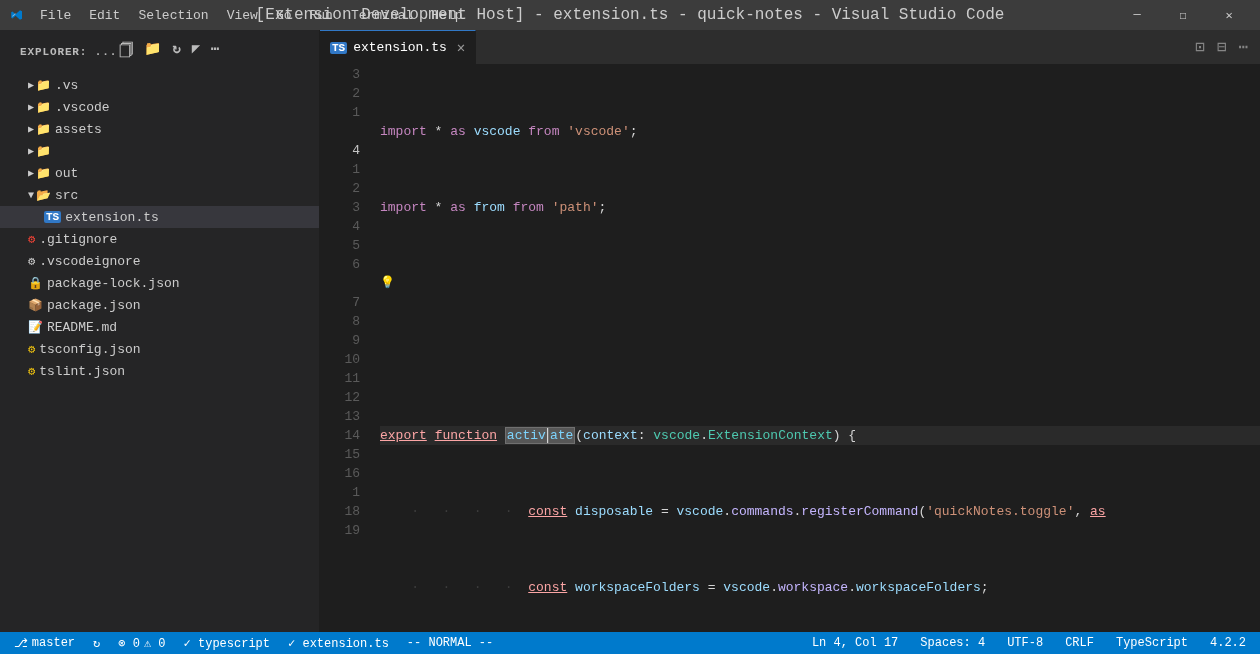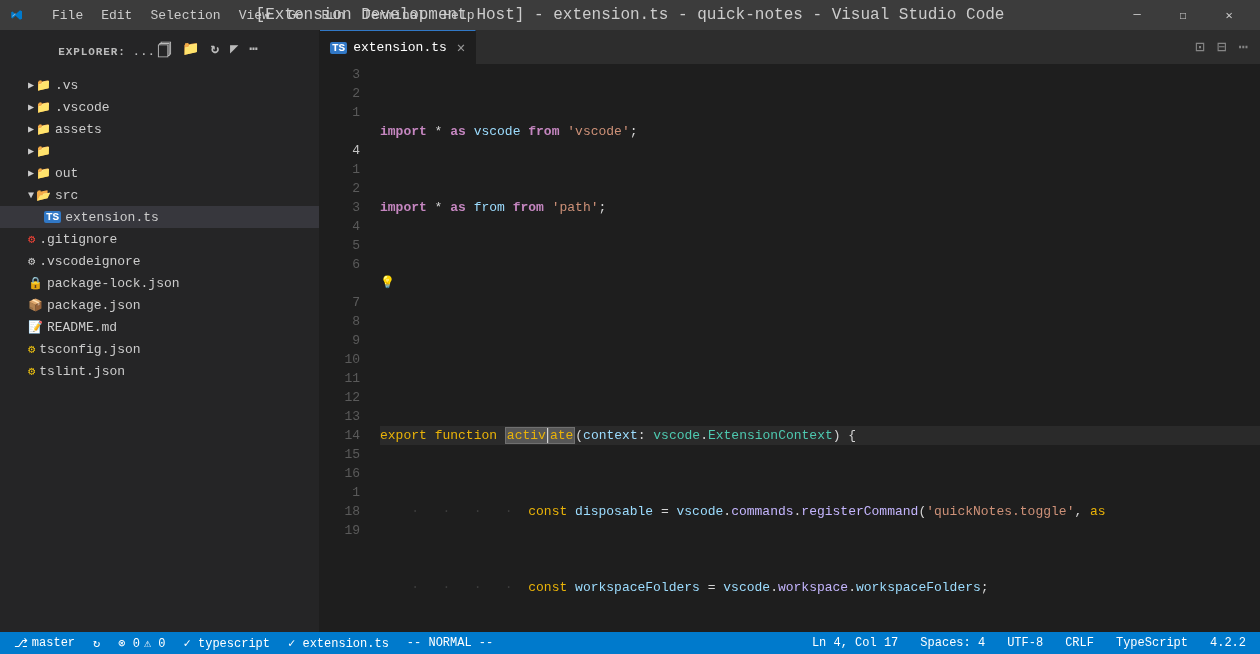--- a/index.html
+++ b/index.html
@@ -21,21 +21,21 @@
       height: 30px;
       display: flex;
       align-items: center;
       justify-content: space-between;
       padding: 0 8px;
       flex-shrink: 0;
     }
     #title-bar-left {
       display: flex;
       align-items: center;
-      gap: 16px;
+      gap: 4px;
     }
     #title-bar-menus {
       display: flex;
       align-items: center;
       gap: 2px;
     }
     .menu-item {
       padding: 2px 8px;
       color: #cccccc;
       font-size: 13px;
@@ -84,22 +84,22 @@
       width: 320px;
       background: #252526;
       display: flex;
       flex-direction: column;
       flex-shrink: 0;
       border-right: 1px solid #1e1e1e;
     }
     #sidebar-header {
       display: flex;
       align-items: center;
-      justify-content: center;
-      padding: 8px 0;
+      justify-content: flex-start;
+      padding: 8px 20px;
       color: #bbbbbb;
       font-size: 11px;
       font-weight: bold;
       text-transform: uppercase;
       letter-spacing: 0.08em;
     }
     #sidebar-header-icons {
       display: flex;
       gap: 6px;
       color: #bbbbbb;
@@ -232,28 +232,28 @@
       white-space: pre;
     }
 
     .code-line {
       height: 19px;
       display: flex;
       align-items: center;
     }
 
     
-    .kw { color: #eab308; } 
-    .fn { color: #eab308; } 
+    .kw { color: #fca5a5; text-decoration: underline; } 
+    .fn { color: #7dd3fc; } 
     .param { color: #9cdcfe; } 
     .str { color: #ce9178; }
     .type { color: #4ec9b0; } 
     .prop { color: #9cdcfe; }
     .plain { color: #d4d4d4; }
-    .import-kw { color: #c586c0; font-weight: bold; } 
+    .import-kw { color: #c586c0; } 
     .ns { color: #9cdcfe; } 
     .method { color: #c4b5fd; }
 
     
     .word-highlight {
       background: #575757;
       border: 1px solid #707070;
       padding: 0 1px;
     }
 

